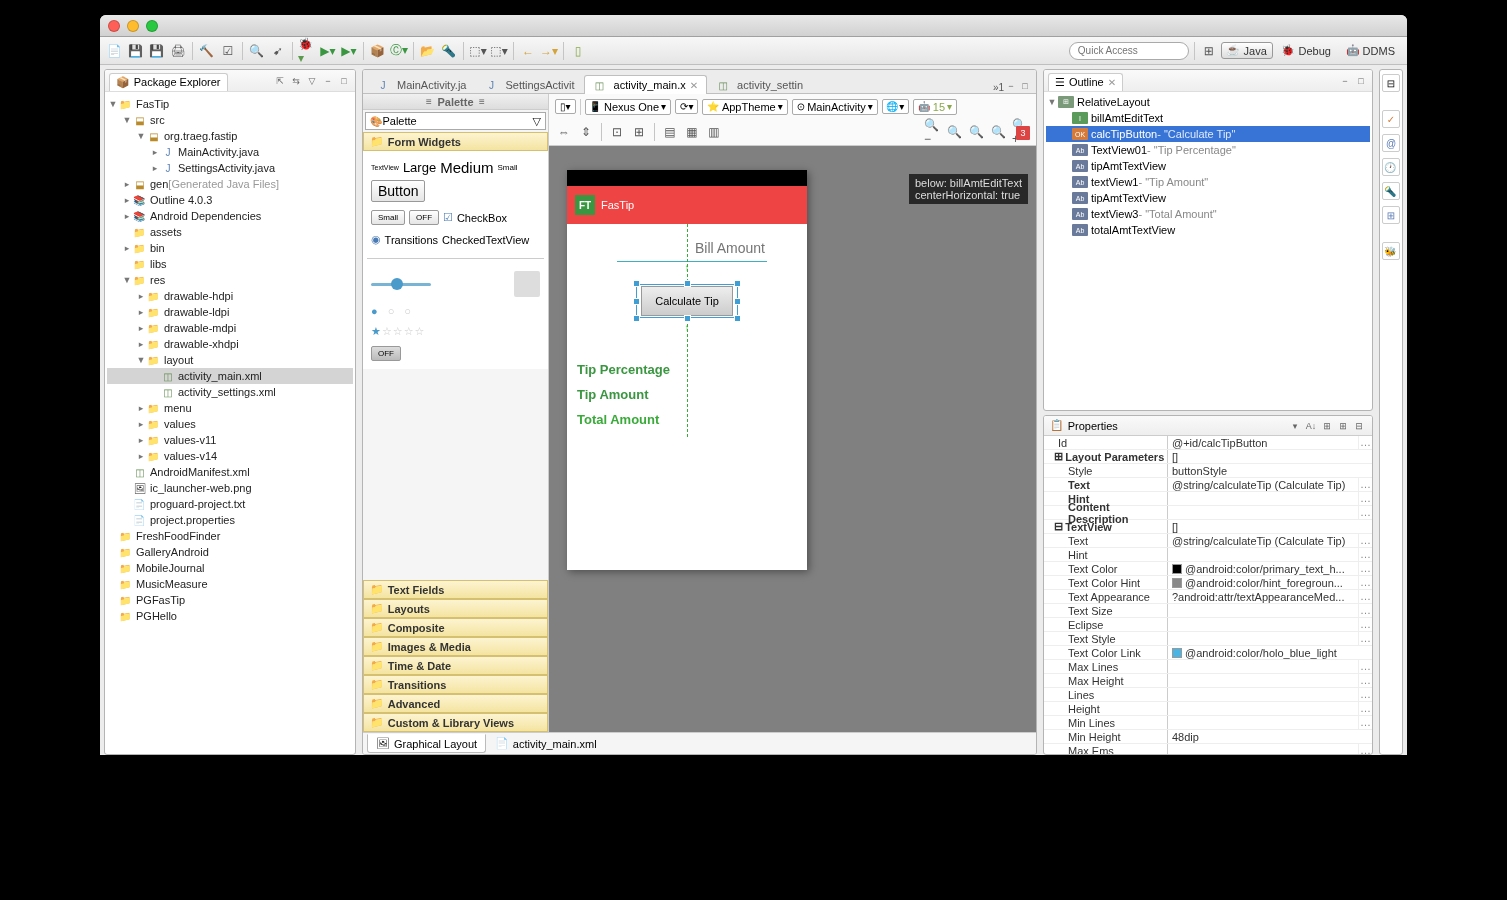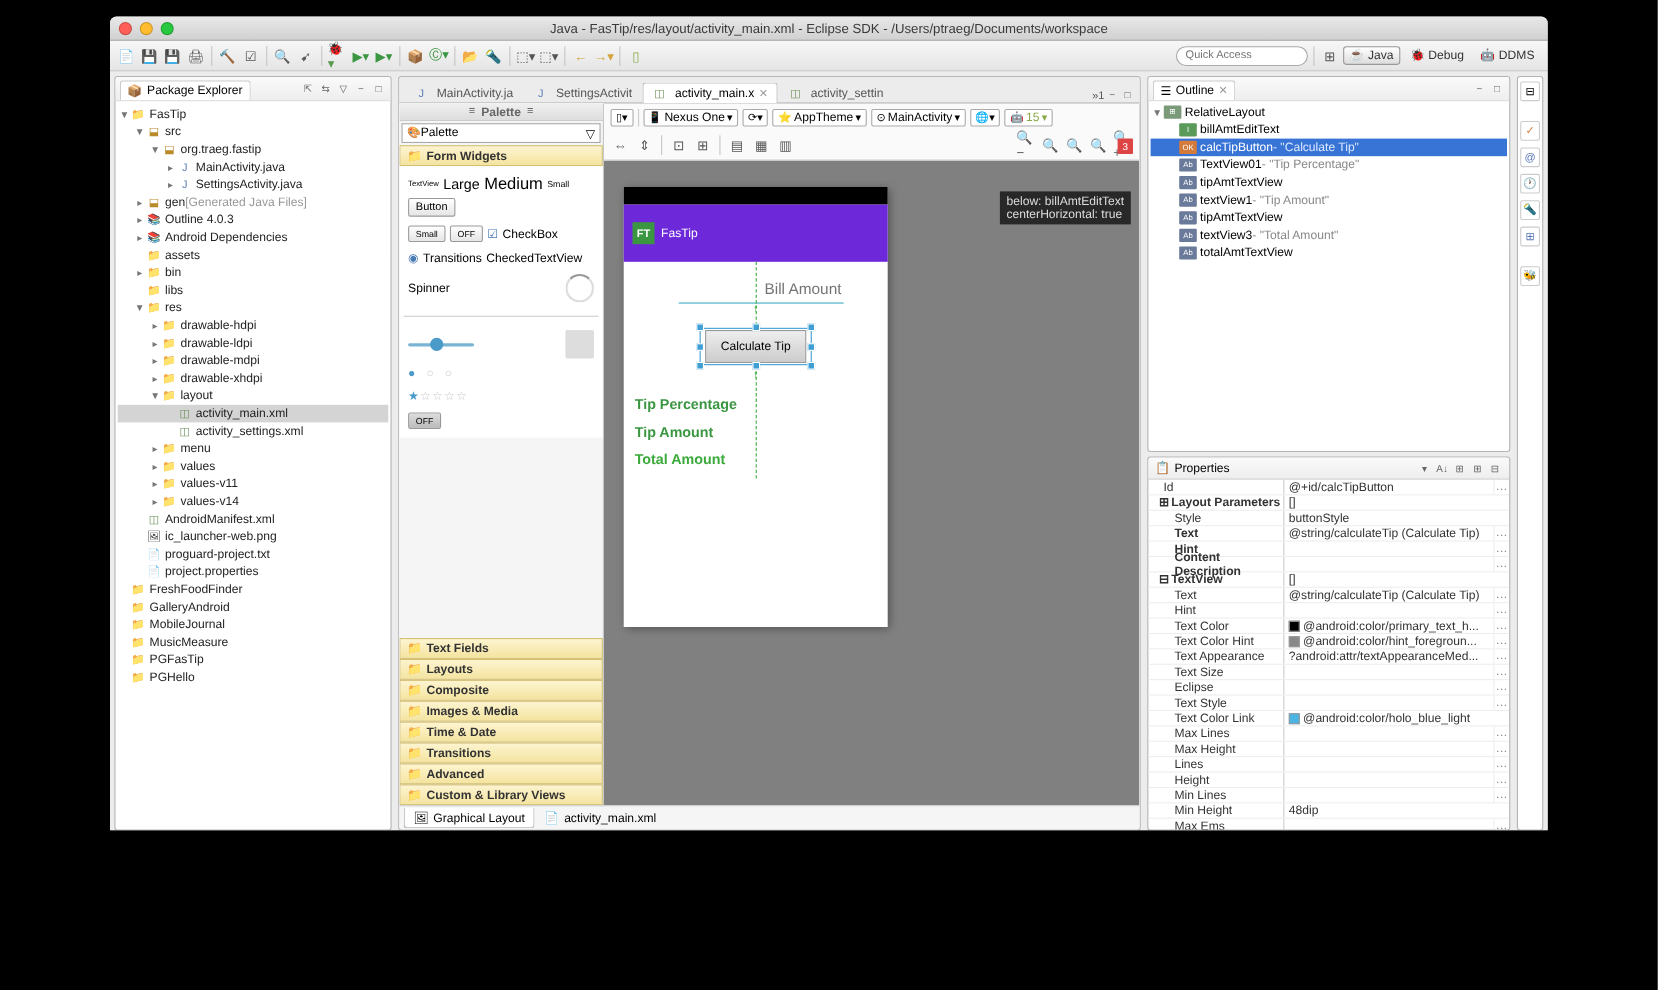--- a/index.html
+++ b/index.html
@@ -39,27 +39,27 @@
 .ed-tab.active { background: #fff; border-color: #bfbfbf; color: #000; }
 .ed-close { color: #999; font-size: 10px; }
 .editor-body { flex: 1; background: #fff; display: flex; overflow: hidden; }
 .palette { width: 186px; border-right: 1px solid #ccc; display: flex; flex-direction: column; background: #f5f5f5; }
 .pal-hdr { height: 16px; background: linear-gradient(#f0f0f0,#ddd); display: flex; align-items: center; justify-content: center; font-size: 10px; font-weight: bold; color: #666; border-bottom: 1px solid #ccc; }
 .pal-select { height: 18px; border: 1px solid #aaa; margin: 2px; padding: 0 4px; display: flex; align-items: center; font-size: 10px; background: #fff; }
 .pal-section { background: linear-gradient(#fdf4d0,#f4e4a0); border: 1px solid #d4c070; padding: 2px 6px; font-size: 11px; font-weight: bold; color: #333; display: flex; align-items: center; gap: 4px; }
 .pal-body { padding: 4px; font-size: 10px; background: #fff; flex: 0 0 auto; }
 .pal-widgets { display: flex; flex-wrap: wrap; gap: 4px; align-items: center; padding: 4px; }
 .pal-sections-bottom { margin-top: auto; }
-.pal-btn { padding: 2px 6px; border: 1px solid #999; border-radius: 2px; background: linear-gradient(#fff,#e5e5e5); font-size: 10px; }
+.pal-btn { padding: 2px 6px; border: 1px solid #999; border-radius: 2px; background: linear-gradient(#fff,#e5e5e5); font-size: 14px; }
 .canvas-area { flex: 1; background: #808080; position: relative; overflow: hidden; }
 .canvas-toolbar { position: absolute; top: 0; left: 0; right: 0; height: 52px; background: #fafafa; border-bottom: 1px solid #ccc; display: flex; flex-direction: column; }
 .ct-row { display: flex; align-items: center; gap: 4px; padding: 2px 6px; height: 26px; }
 .ct-combo { padding: 1px 4px; border: 1px solid #aaa; border-radius: 2px; font-size: 10px; background: #fff; display: flex; align-items: center; gap: 2px; }
 .device { position: absolute; top: 76px; left: 18px; width: 240px; height: 400px; background: #fff; box-shadow: 2px 2px 8px rgba(0,0,0,0.4); }
-.device-header { height: 52px; background: #6d28d9; display: flex; align-items: center; padding: 0 8px; gap: 6px; color: #fff; font-size: 15px; }
+.device-header { height: 38px; background: #ef4444; display: flex; align-items: center; padding: 0 8px; gap: 6px; color: #fff; font-size: 15px; }
 .ft-logo { width: 20px; height: 20px; background: #3a9640; color: #fff; display: flex; align-items: center; justify-content: center; font-size: 10px; font-weight: bold; }
 .device-status { height: 16px; background: #000; }
 .device-body { position: relative; padding: 10px; }
 .dev-guide-v { position: absolute; top: 0; bottom: 0; left: 50%; border-left: 1.5px dashed #3aaa3a; }
 .bill-input { width: 150px; height: 28px; border: none; border-bottom: 1.5px solid #3fafc4; text-align: right; color: #aaa; font-size: 14px; margin-left: 40px; padding-right: 2px; }
 .calc-btn { margin: 24px auto 0; width: 92px; height: 30px; border: 1px solid #999; background: linear-gradient(#eee,#ccc); display: flex; align-items: center; justify-content: center; font-size: 12px; position: relative; }
 .sel-handle { position: absolute; width: 7px; height: 7px; background: #3f9fd4; border: 1px solid #fff; }
 .sel-frame { position: absolute; border: 1.5px solid #3f9fd4; top: -3px; left: -6px; right: -6px; bottom: -3px; pointer-events: none; }
 .tip-label { margin-top: 18px; font-size: 13px; font-weight: bold; color: #3a9640; }
 .tip-label.total { color: #3aaa3a; }
@@ -91,21 +91,20 @@
 </head>
 <body>
 
 <div class="window">
   <div class="titlebar">
     <div class="traffic">
       <div class="tl red"></div>
       <div class="tl yellow"></div>
       <div class="tl green"></div>
     </div>
-    <div class="title">Java - FasTip/res/layout/activity_main.xml - Eclipse SDK - /Users/ptraeg/Documents/workspace</div>
   </div>
 
   <div class="toolbar">
     <span class="tb-ico">📄</span>
     <span class="tb-ico">💾</span>
     <span class="tb-ico">💾</span>
     <span class="tb-ico">🖨</span>
     <span class="tb-sep"></span>
     <span class="tb-ico">🔨</span>
     <span class="tb-ico">☑</span>
@@ -364,24 +363,20 @@
               <span class="pal-btn" style="font-size:8px">Small</span>
               <span class="pal-btn" style="font-size:8px">OFF</span>
               <span style="color:#4a7ab4">☑</span> 
                 <span>CheckBox</span>
             </div>
             <div class="pal-widgets">
               <span style="color:#4a7ab4">◉</span> 
                 <span>Transitions</span>
               <span>CheckedTextView</span>
             </div>
-            <div class="pal-widgets">
-                <span>Spinner</span>
-                <span style="margin-left:auto;width:26px;height:26px;border:2px solid #ddd;border-top-color:#999;border-radius:50%"></span>
-              </div>
             <div style="height:1px;background:#ccc;margin:8px 0"></div>
             <div class="pal-widgets">
                 <span style="width:60px;height:3px;background:#7ab4d4;border-radius:2px;position:relative">
                   <span style="position:absolute;left:20px;top:-5px;width:12px;height:12px;background:#4a9aca;border-radius:50%"></span>
                 </span>
                 <span style="margin-left:auto;width:26px;height:26px;background:#ddd;border-radius:2px"></span>
               </div>
             <div class="pal-widgets" style="gap:10px">
                 <span style="color:#4a9aca">●</span>
                 <span style="color:#ccc">○</span>
@@ -461,21 +456,21 @@
                   <span class="sel-handle" style="top:-7px;left:50%;margin-left:-3px"></span>
                   <span class="sel-handle" style="top:-7px;right:-9px"></span>
                 <span class="sel-handle" style="top:50%;margin-top:-3px;left:-9px"></span>
                   <span class="sel-handle" style="top:50%;margin-top:-3px;right:-9px"></span>
                 <span class="sel-handle" style="bottom:-7px;left:-9px"></span>
                   <span class="sel-handle" style="bottom:-7px;left:50%;margin-left:-3px"></span>
                   <span class="sel-handle" style="bottom:-7px;right:-9px"></span>
                 <span>Calculate Tip</span>
               </div>
               <div style="position:absolute;left:50%;top:98px;color:#3aaa3a;font-size:10px;transform:translateX(-50%)">↑</div>
-              <div class="tip-label" style="margin-top:30px">Tip Percentage</div>
+              <div class="tip-label" style="margin-top:46px">Tip Percentage</div>
               <div class="tip-label" style="margin-top:10px">Tip Amount</div>
               <div class="tip-label total" style="margin-top:10px">Total Amount</div>
             </div>
           </div>
         </div>
       </div>
       <div class="bottom-tabs">
         <div class="bt-tab active">🖼 <span>Graphical Layout</span></div>
         <div class="bt-tab">📄 <span>activity_main.xml</span></div>
       </div>

